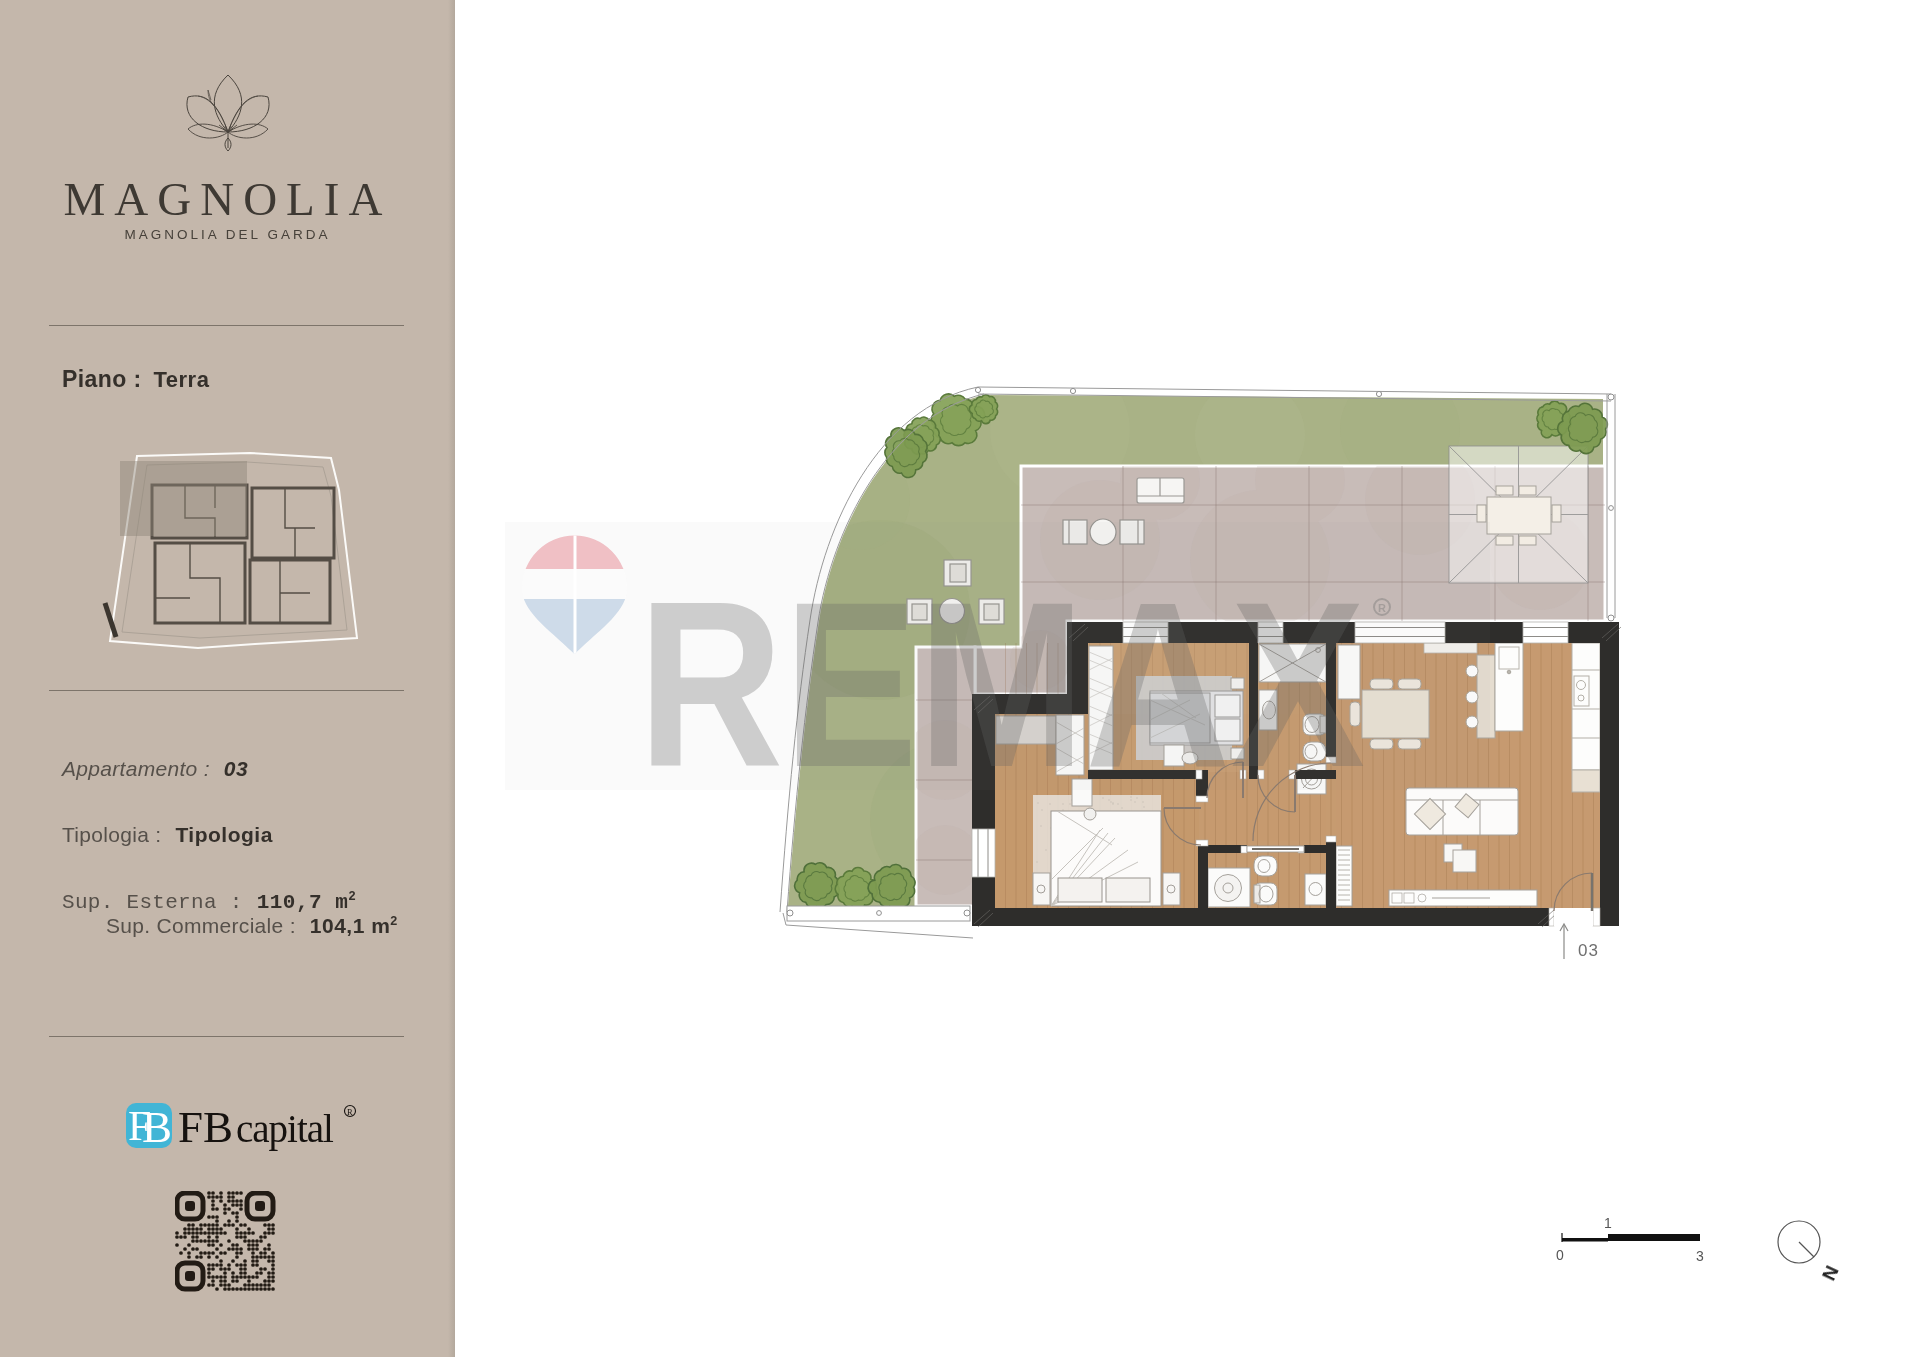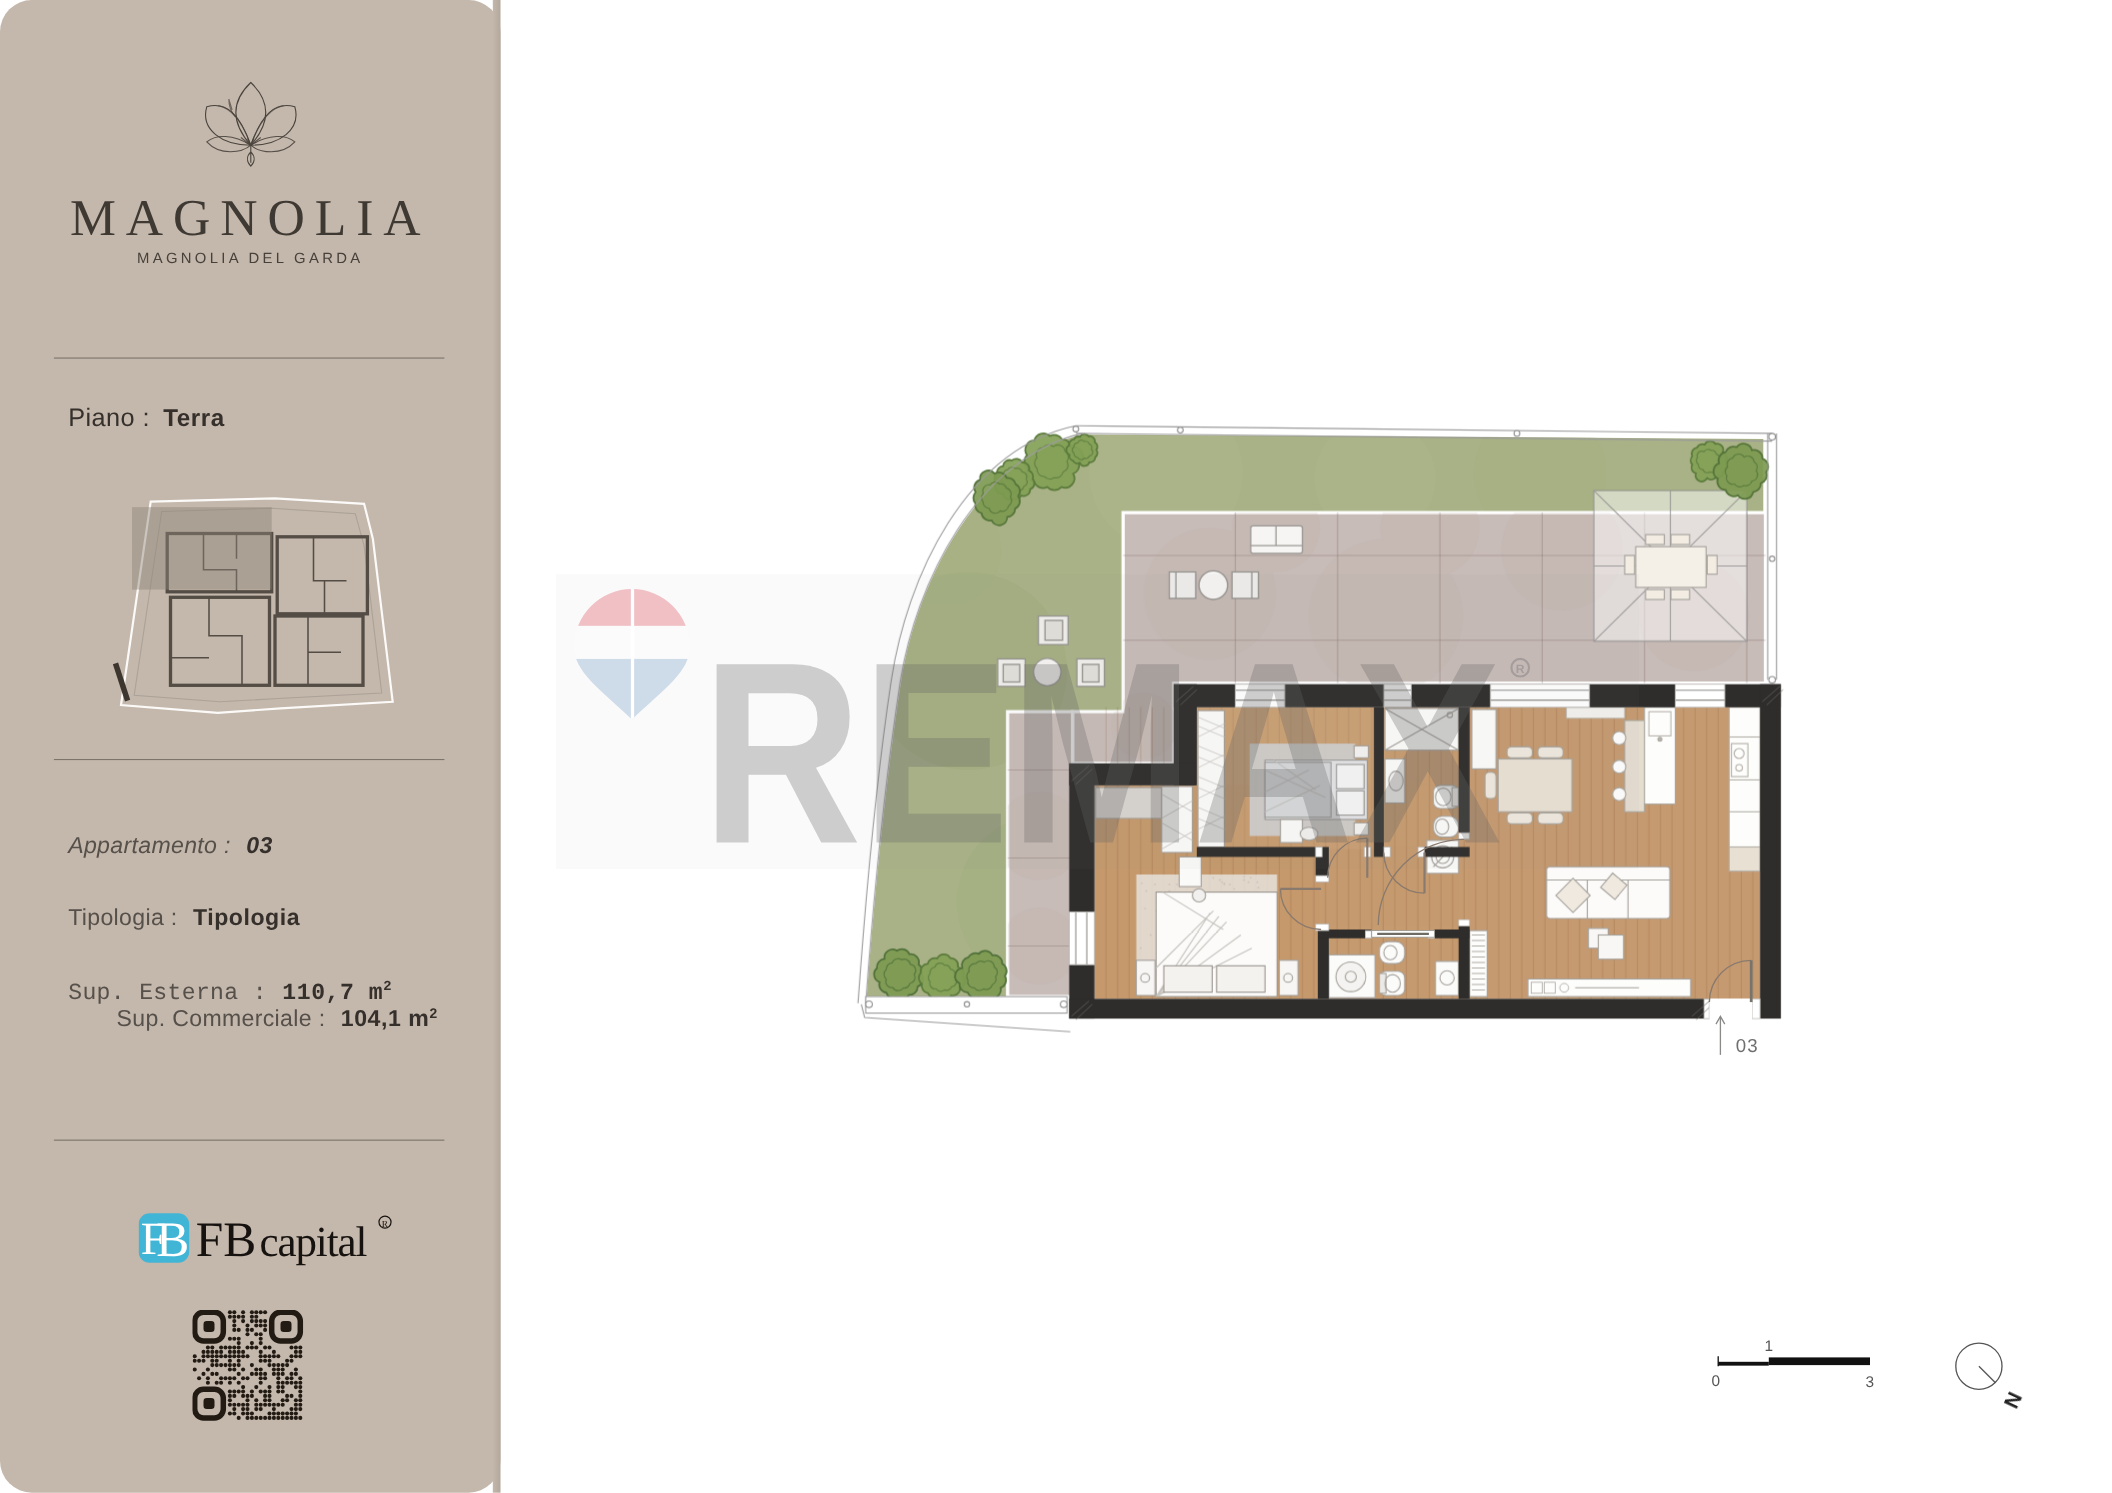--- a/index.html
+++ b/index.html
@@ -1,20 +1,20 @@
 <!DOCTYPE html>
 <html><head><meta charset="utf-8">
 <style>
 html,body{margin:0;padding:0;}
 body{width:1920px;height:1357px;position:relative;background:#ffffff;font-family:"Liberation Sans",sans-serif;overflow:hidden;}
-#sidebar{position:absolute;left:0;top:0;width:455px;height:1357px;background:#c4b7ab;border-radius:29px;}
+#sidebar{position:absolute;left:0;top:0;width:455px;height:1357px;background:#c4b7ab;}
 #sbedge{position:absolute;left:448px;top:0;width:7px;height:1357px;background:linear-gradient(90deg,#c4b7ab,#b3a89c);}
 .divider{position:absolute;left:49px;width:355px;height:1px;background:#7d746a;}
 .row{position:absolute;left:62px;font-size:21px;color:#56504a;letter-spacing:0.3px;white-space:nowrap;}
-.row b{color:#35302b;font-weight:400;letter-spacing:0.4px;}
+.row b{color:#35302b;font-weight:700;letter-spacing:0.4px;}
 .row .v{color:#35302b;font-weight:700;margin-left:14px;letter-spacing:0.5px;}
 sup{font-size:0.6em;}
 </style></head><body>
 
 <div id="sidebar">
     <div id="sbedge"></div>
 
 <svg style="position:absolute;left:178px;top:70px" width="100" height="95" viewBox="0 0 100 95" fill="none" stroke="#4a443d" stroke-width="1">
 <path d="M50,62 C36,46 28,26 50,5 C72,26 64,46 50,62 Z"></path>
 <path d="M50,62 C40,34 28,22 10,27 C4,48 24,62 50,62 Z"></path>

